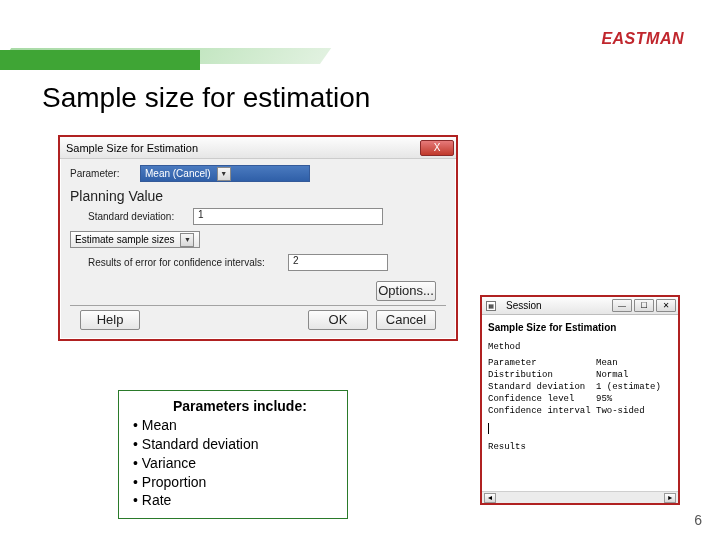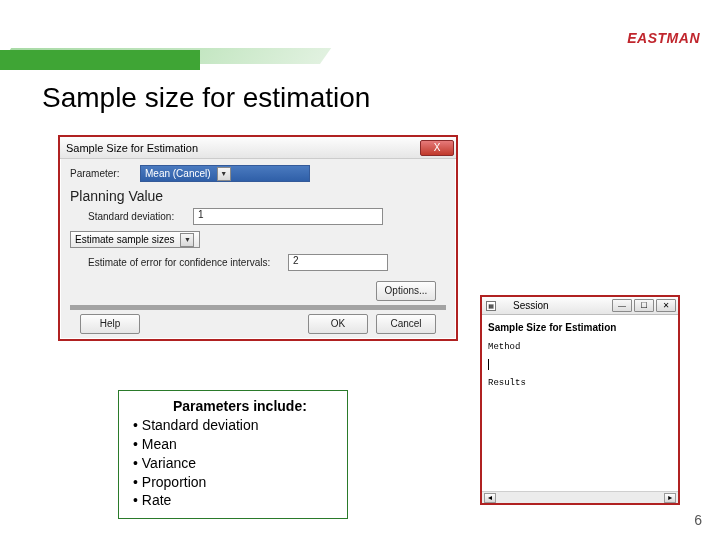--- a/index.html
+++ b/index.html
@@ -25,25 +25,25 @@
     position: absolute;
     top: 48px; left: 0;
     width: 320px; height: 16px;
     background: linear-gradient(to right, #6ec26a, #9dd69a 60%, #cde8cb);
     transform: skewX(-35deg);
     transform-origin: left bottom;
     opacity: 0.6;
   }
   .brand {
     position: absolute;
-    top: 30px; right: 20px;
+    top: 30px; right: 36px;
     color: #c0262d;
     font-weight: bold;
     font-style: italic;
-    font-size: 14px;
+    font-size: 16px;
     letter-spacing: 0.5px;
   }
   .slide-title {
     position: absolute;
     top: 82px; left: 42px;
     font-size: 28px;
     font-weight: normal;
     color: #000;
   }
 
@@ -119,31 +119,31 @@
   }
   .btn {
     display: inline-block;
     min-width: 60px;
     height: 20px;
     line-height: 18px;
     text-align: center;
     background: linear-gradient(#fdfdfd,#e6e6e6);
     border: 1px solid #8a8a8a;
     border-radius: 2px;
-    font-size: 10px;
+    font-size: 13px;
   }
   .dialog-buttons {
     display: flex;
     justify-content: flex-end;
     gap: 6px;
     padding: 4px 10px 2px;
   }
   .dialog-buttons.main {
     justify-content: space-between;
-    border-top: 5px solid #a3a3a3;
+    border-top: 1px solid #a3a3a3;
     margin-top: 2px;
   }
   .dialog-buttons.main .rightgrp { display: flex; gap: 8px; }
 
   
   .param-box {
     position: absolute;
     top: 390px; left: 118px;
     width: 230px;
     border: 1px solid #2a7a2a;
@@ -248,63 +248,68 @@
     </div>
 
     <div class="row" style="margin-top:4px">
       <div class="dropdown light" style="width:130px">
         <span>Estimate sample sizes</span>
         <span class="dd-arrow">▼</span>
       </div>
     </div>
 
     <div class="row indented" style="margin-top:4px">
-      <label style="width:200px">Estimate of error for confidence intervals:</label>
+      <label style="width:200px">Results of error for confidence intervals:</label>
       <div class="text-input" style="width:100px">2</div>
     </div>
 
     <div class="dialog-buttons">
       <div class="btn">Options...</div>
     </div>
     <div class="dialog-buttons main">
       <div class="btn">Help</div>
       <div class="rightgrp">
         <div class="btn">OK</div>
         <div class="btn">Cancel</div>
       </div>
     </div>
   </div>
 </div>
 
 <div class="param-box">
   <div class="hdr">Parameters include:</div>
   <ul>
+    <li>Mean</li>
     <li>Standard deviation</li>
-    <li>Mean</li>
     <li>Variance</li>
     <li>Proportion</li>
     <li>Rate</li>
   </ul>
 </div>
 
 <div class="session">
   <div class="session-titlebar">
-    <span style="display:flex;align-items:center;gap:17px">
+    <span style="display:flex;align-items:center;gap:10px">
       <span style="display:inline-block;width:10px;height:10px;border:1px solid #777;background:#fff;font-size:6px;line-height:8px;text-align:center;">▦</span>
       <span>Session</span>
     </span>
     <span class="win-icons">
       <span class="win-btn">—</span>
       <span class="win-btn">☐</span>
       <span class="win-btn">✕</span>
     </span>
   </div>
   <div class="session-body">
     <div class="title">Sample Size for Estimation</div>
     <pre>Method</pre>
+    <pre style="margin-top:4px">Parameter           Mean
+Distribution        Normal
+Standard deviation  1 (estimate)
+Confidence level    95%
+Confidence interval Two-sided</pre>
     <div style="margin-top:6px"><span class="cursor"></span></div>
     <pre style="margin-top:6px">Results</pre>
   </div>
   <div class="session-scroll">
     <span class="sbtn">◄</span>
     <span class="sbtn">►</span>
   </div>
 </div>
 
 <div class="page-num">6</div>

